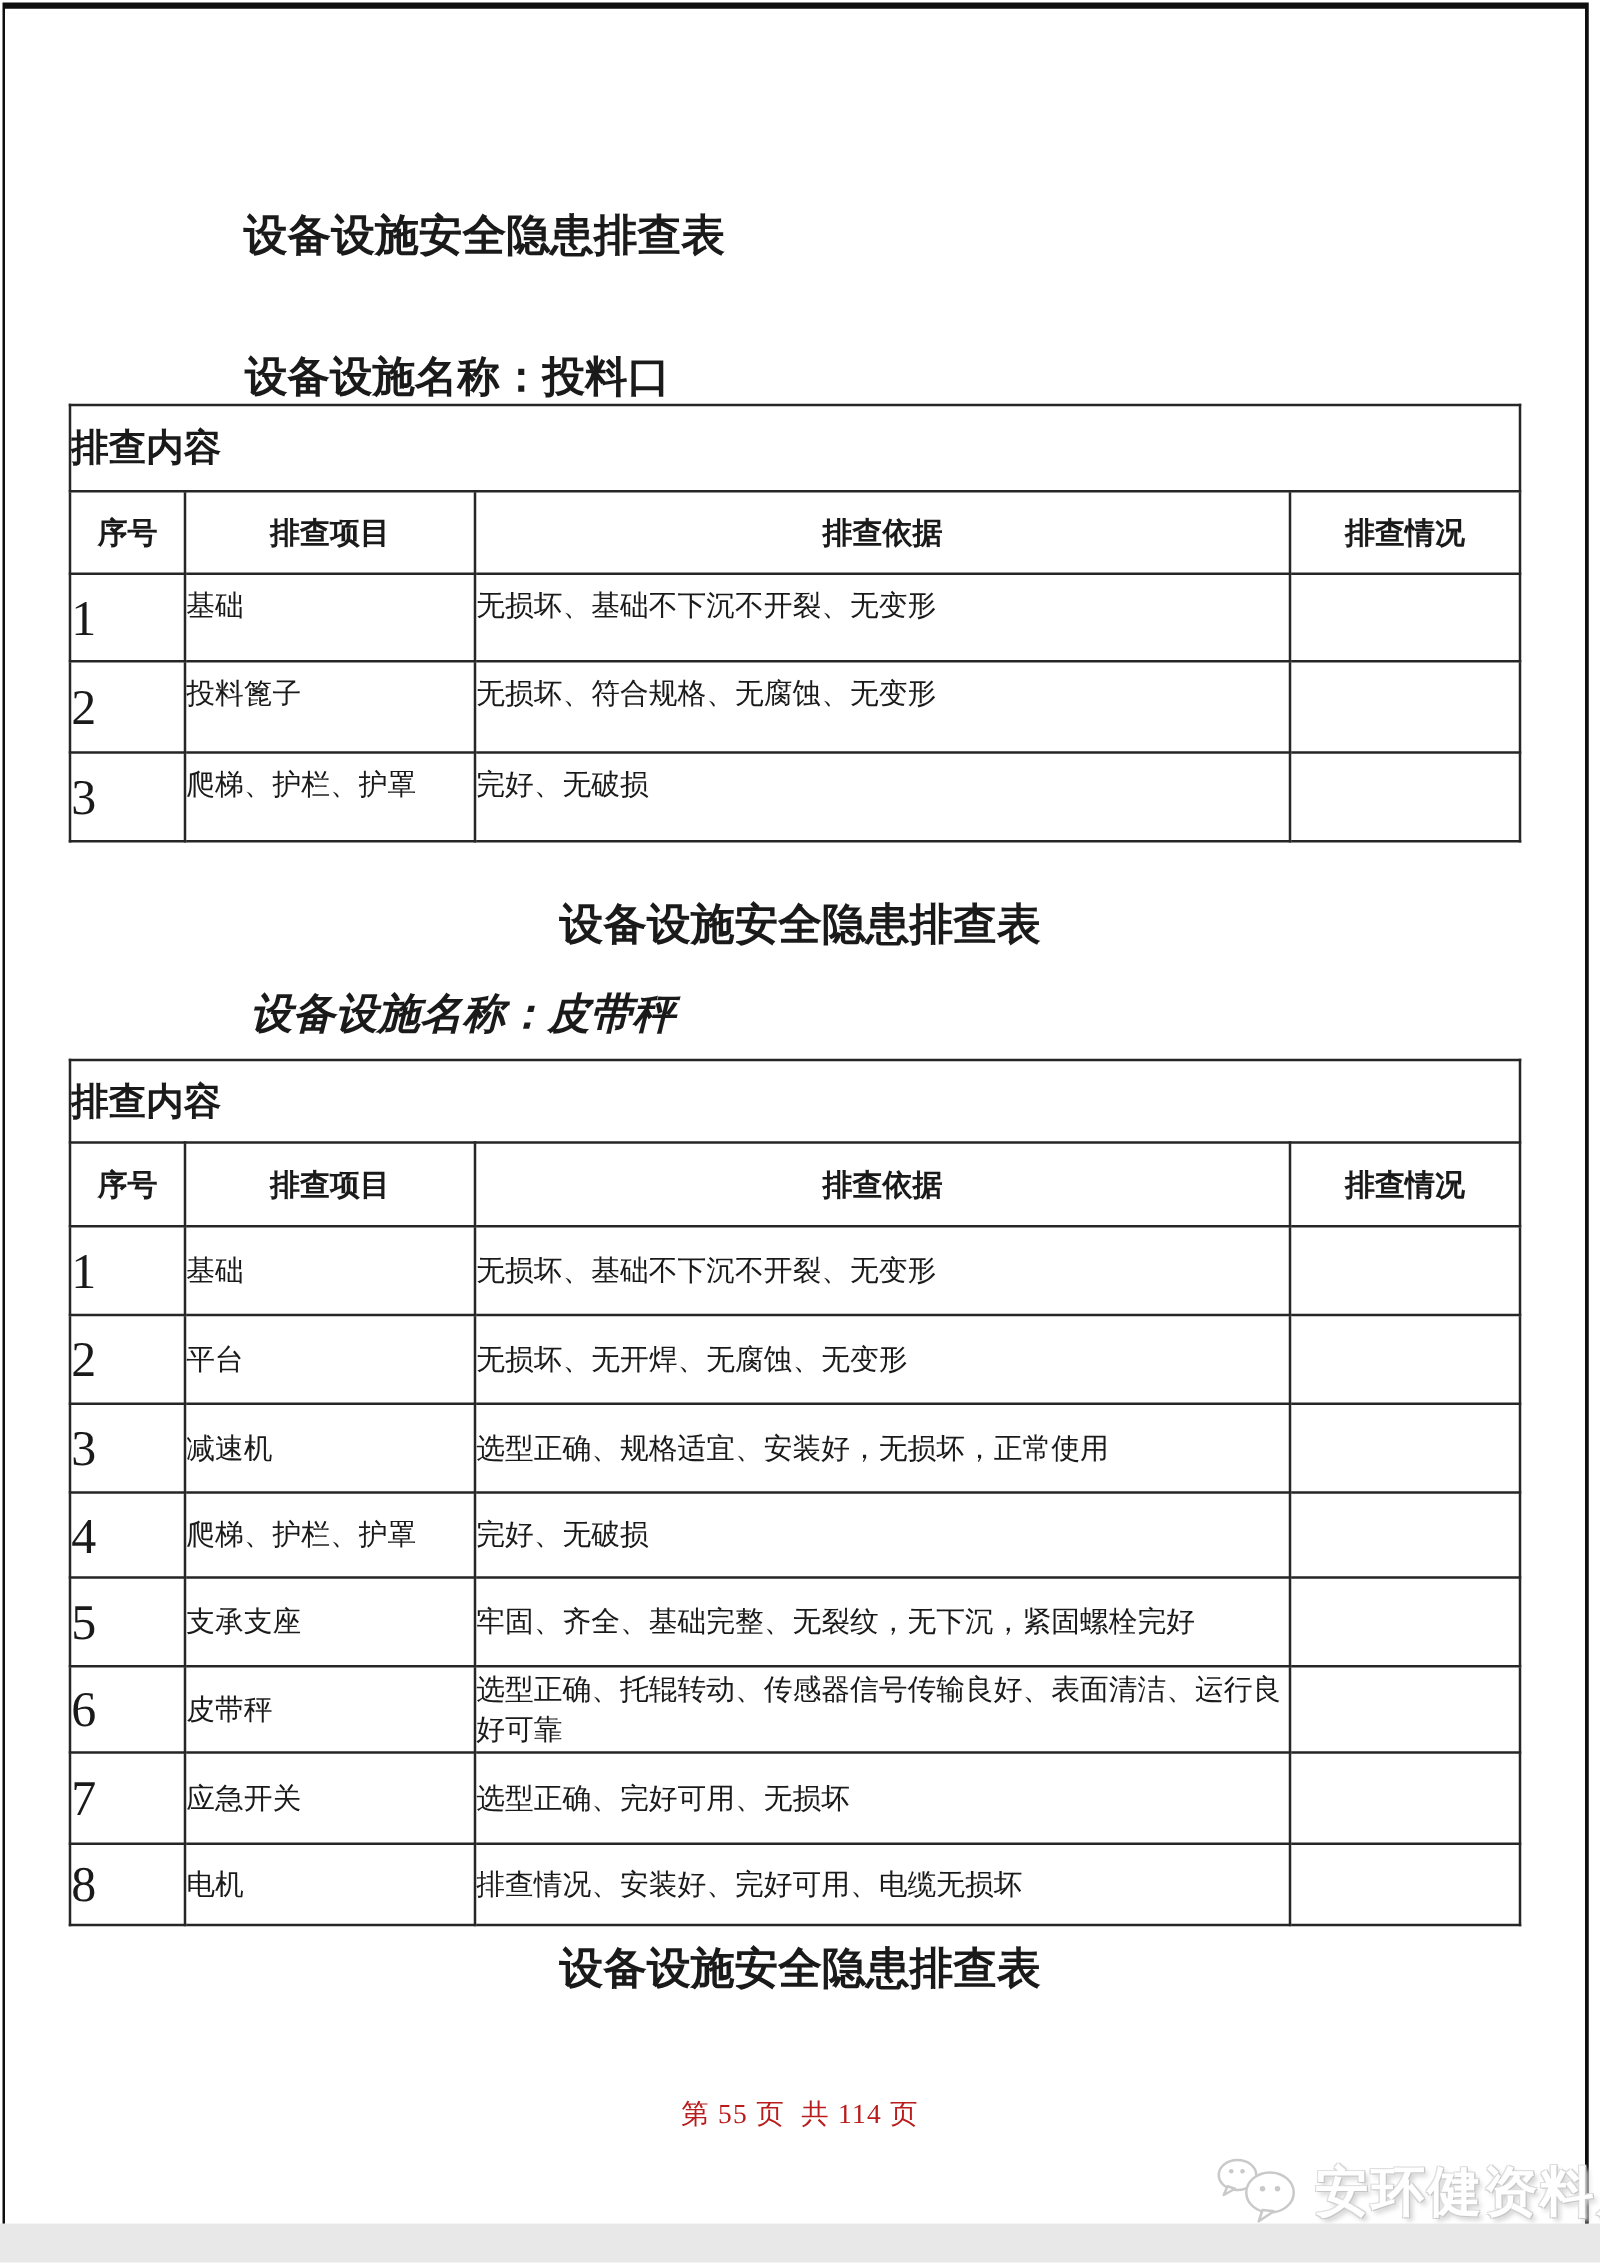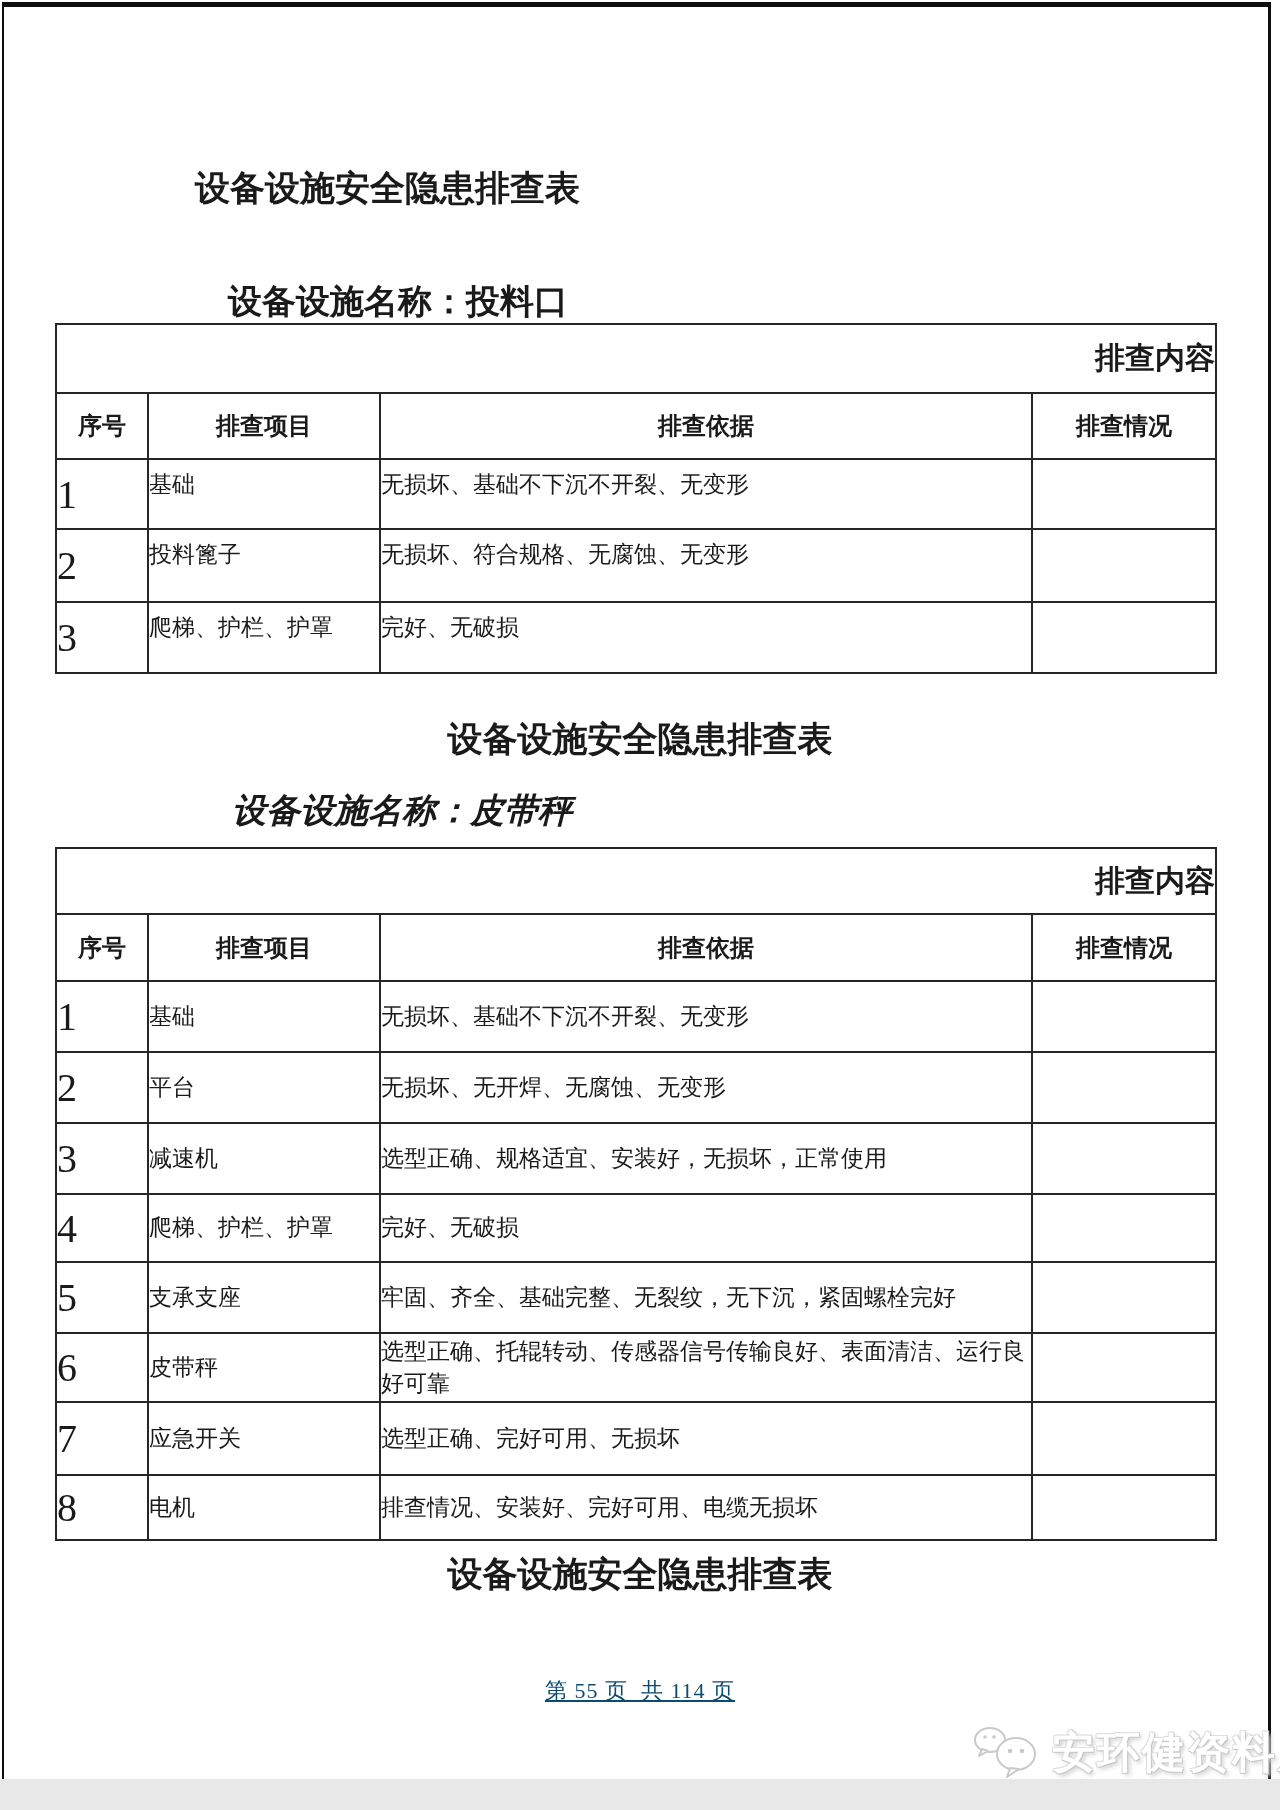--- a/index.html
+++ b/index.html
@@ -9,36 +9,36 @@
     color:#1a1a1a; margin:0 auto;
   }
   .page-frame {
     position:absolute; left:2px; top:2px; width:1269px; height:1799px;
     border-top:5px solid #0e0e0e; border-left:2px solid #0e0e0e;
     border-right:3px solid #0e0e0e; border-bottom:4px solid #0e0e0e;
     box-sizing:border-box; pointer-events:none;
   }
   .doc-title { position:absolute; font-size:35px; font-weight:700; white-space:nowrap; }
   .doc-title.centered { left:0; width:100%; text-align:center; }
-  .equip-label { position:absolute; font-size:34px; font-weight:700; white-space:nowrap;margin-left:32px; }
+  .equip-label { position:absolute; font-size:34px; font-weight:700; white-space:nowrap; }
   table.insp {
     position:absolute; left:55px; width:1160px; border-collapse:collapse;
     table-layout:fixed;
   }
   table.insp td, table.insp th { border:2px solid #262626; box-sizing:border-box; padding:0; }
-  td.merged-head { text-align:right; font-size:30px; font-weight:700; vertical-align:middle; }
+  td.merged-head { text-align:left; font-size:30px; font-weight:700; vertical-align:middle; }
   th.col-head { text-align:center; font-size:24px; font-weight:700; vertical-align:middle; }
   td.no-cell { font-size:40px; font-weight:400; vertical-align:middle; padding-left:16px; text-align:left; }
   td.item-cell, td.basis-cell { font-size:23px; text-align:left; padding-left:13px; padding-right:10px; line-height:32px; }
   .t1 td.item-cell, .t1 td.basis-cell { vertical-align:top; padding-top:9px; }
   .t2 td.item-cell, .t2 td.basis-cell { vertical-align:middle; }
   td.status-cell { vertical-align:middle; }
   .page-footer {
     position:absolute; left:0; width:100%; top:1676px; text-align:center;
-    font-size:22px; letter-spacing:1px; color:#0c4a6e; white-space:pre;text-decoration:underline;
+    font-size:22px; letter-spacing:1px; color:#b91c1c; white-space:pre;
   }
   .watermark {
     position:absolute; left:972px; top:1722px; display:flex; align-items:center;
     gap:8px;
   }
   .watermark-text {
     font-size:43px; font-weight:700; color:#ffffff; white-space:nowrap;
     text-shadow: 1px 1px 0 #c6c6c6, -1px -1px 0 #e0e0e0, 1px -1px 0 #d6d6d6,
                  -1px 1px 0 #d6d6d6, 3px 3px 4px #d2d2d2;
     letter-spacing:2px;

